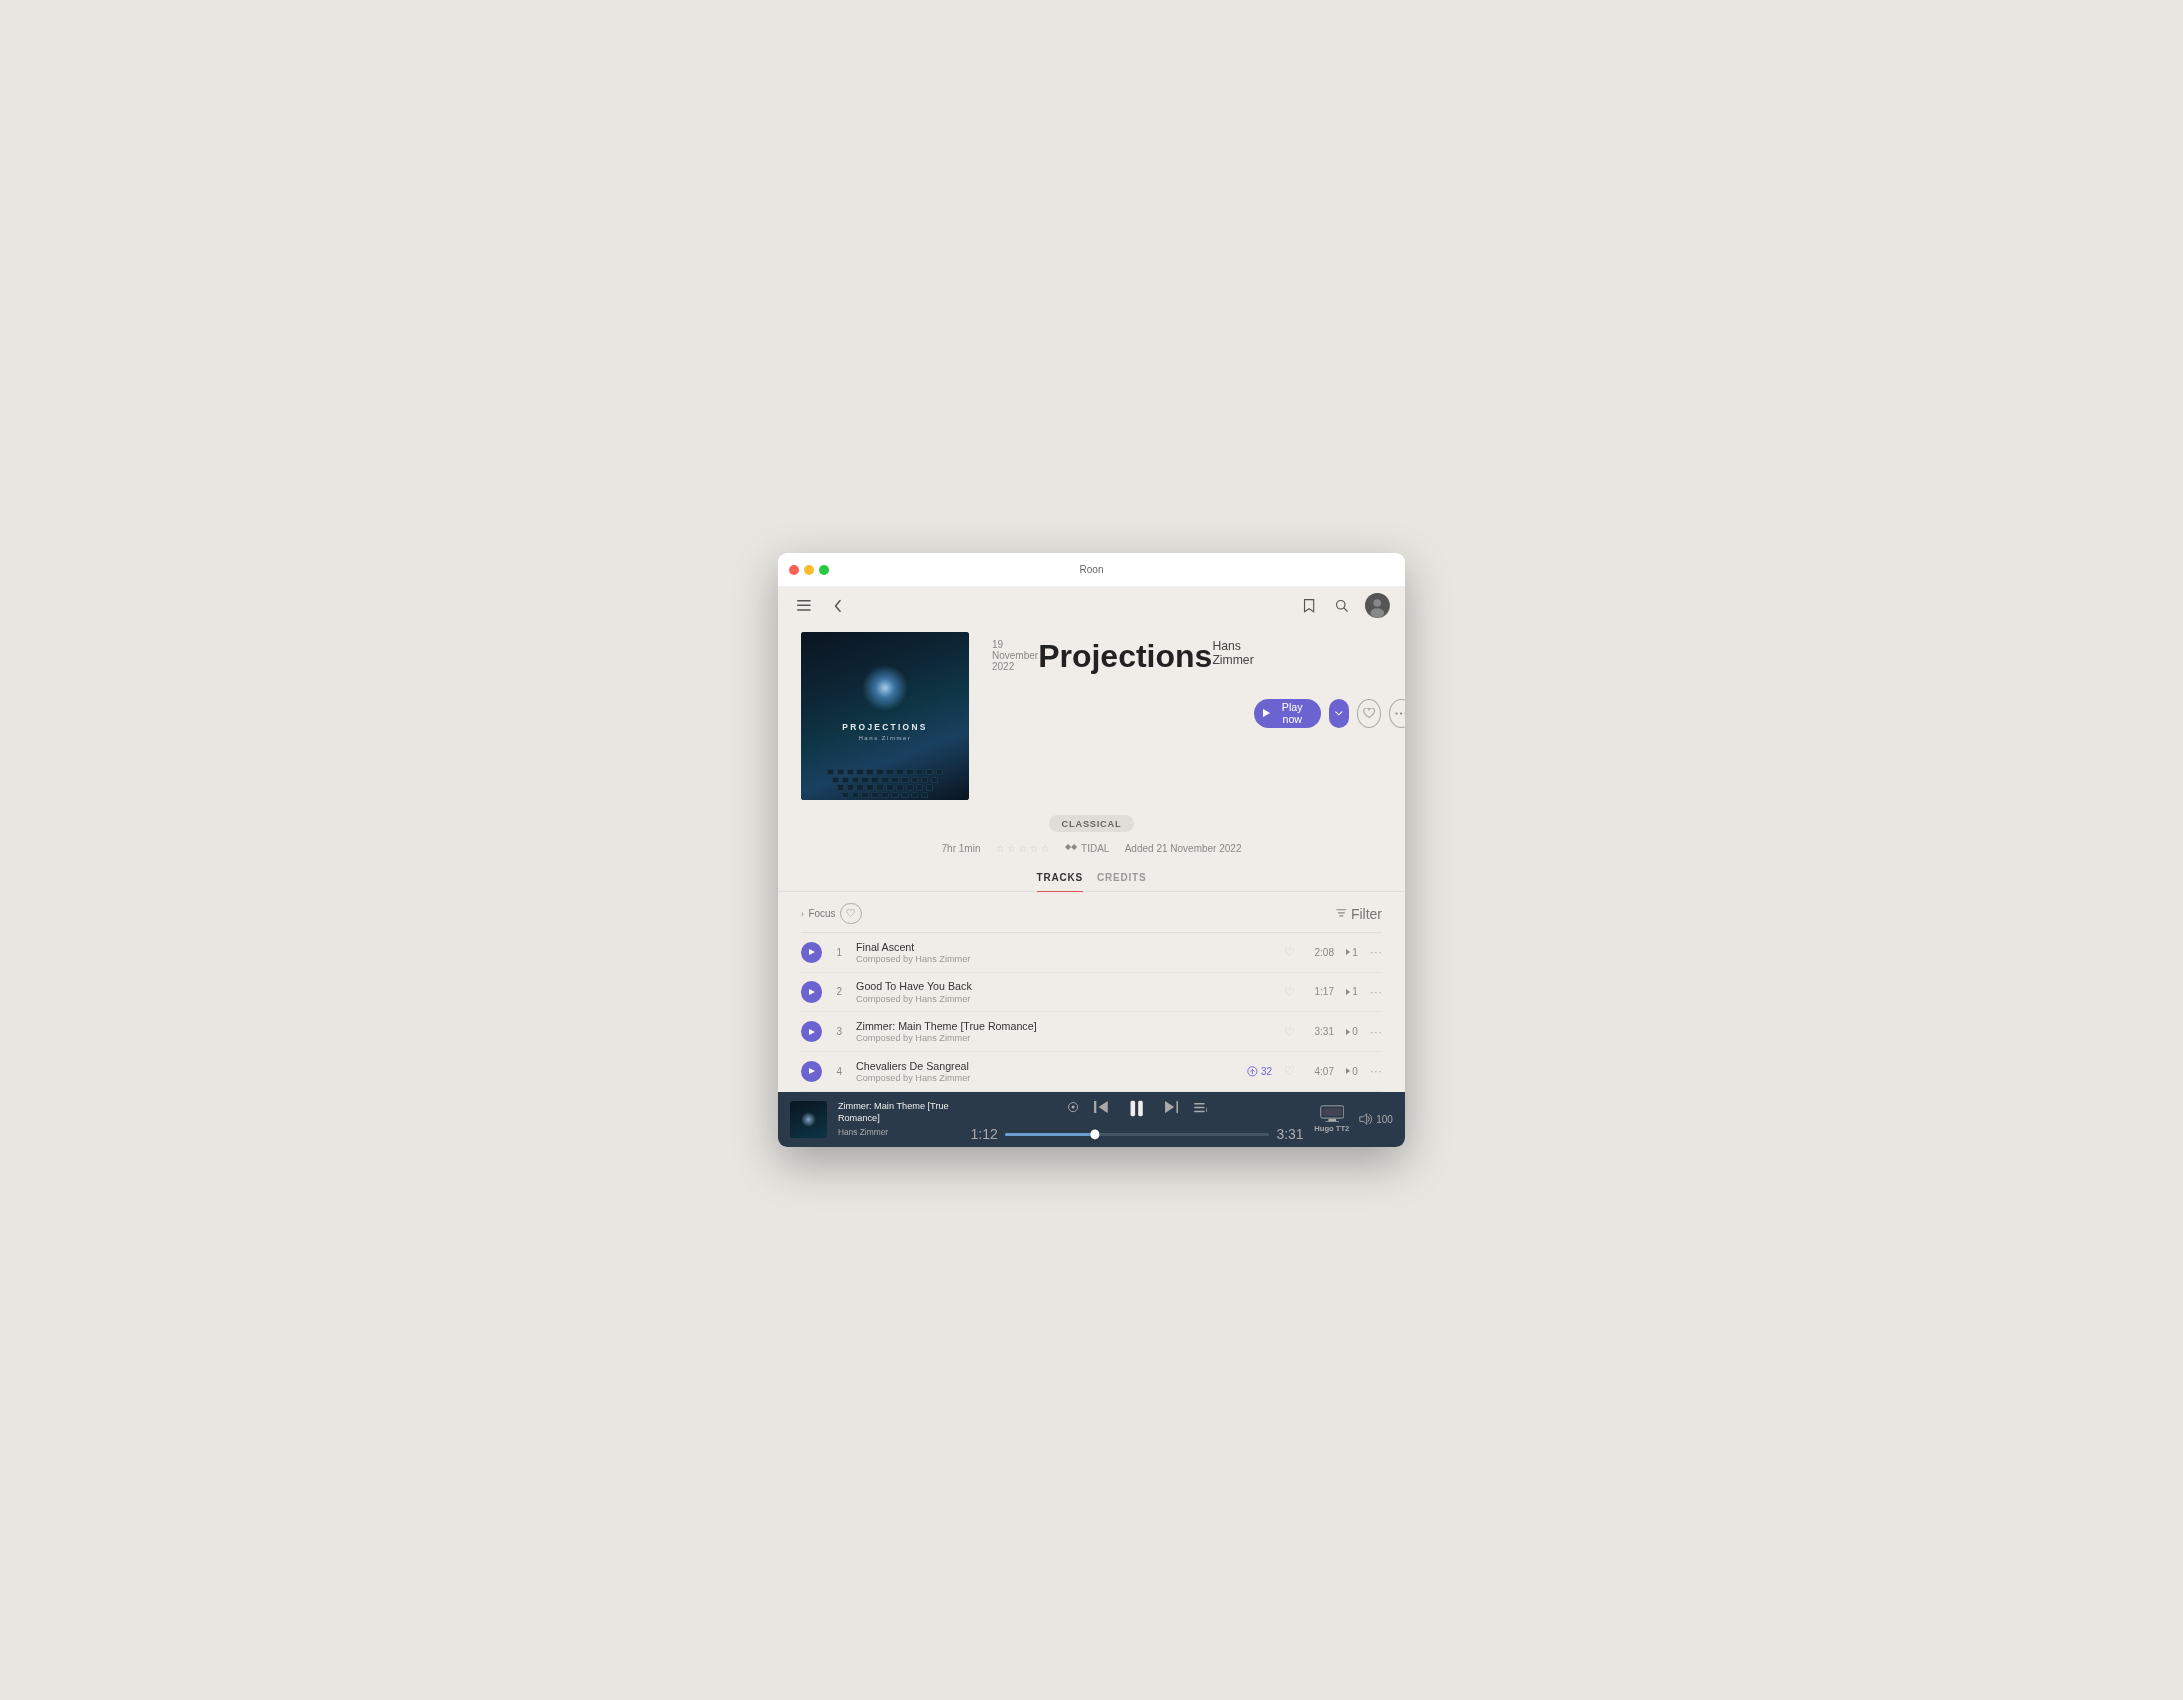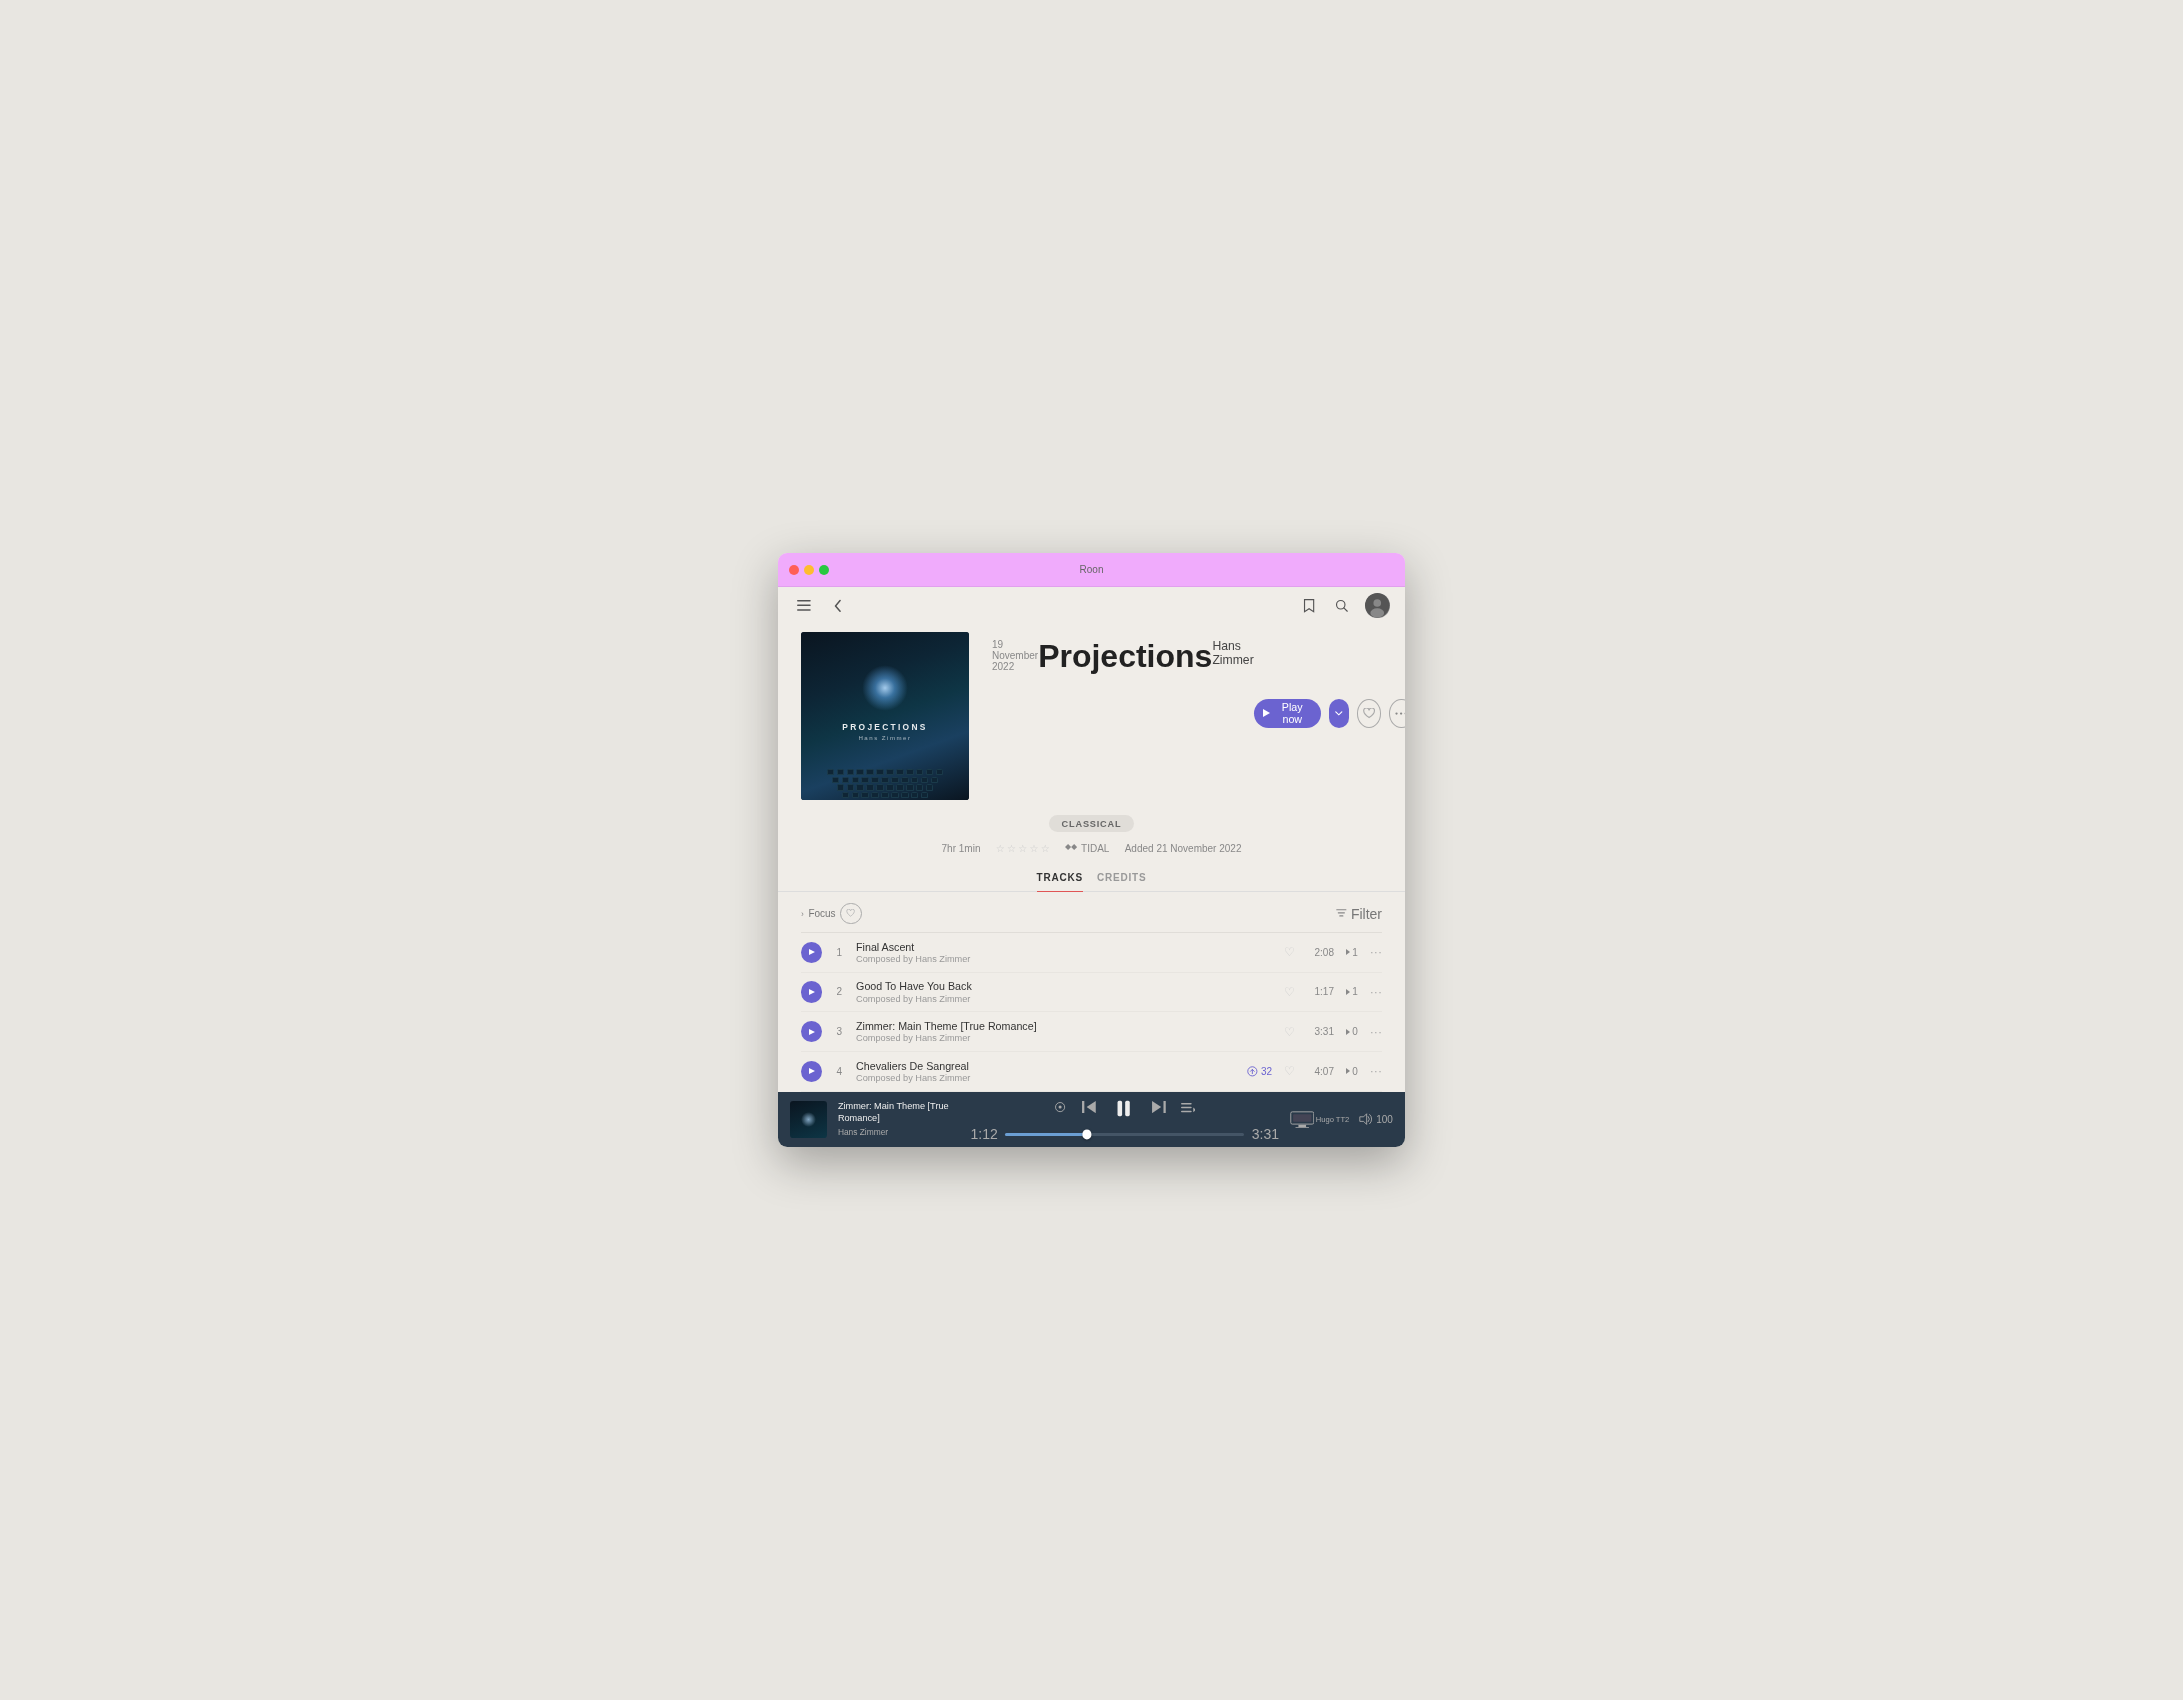--- a/index.html
+++ b/index.html
@@ -16,21 +16,21 @@
       background: #f0ede8;
       border-radius: 9.2px;
       width: 627px;
       min-height: 550px;
       box-shadow: 0 15.3px 46px rgba(0,0,0,0.3);
       overflow: hidden;
       display: flex;
       flex-direction: column;
     }
     .titlebar {
-      background: #f0abfc;
+      background: #ffffff;
       height: 34px;
       display: flex;
       align-items: center;
       justify-content: center;
       position: relative;
       border-bottom: 0.8px solid rgba(0,0,0,0.06);
       flex-shrink: 0;
     }
     .traffic-lights {
       position: absolute;
@@ -465,22 +465,24 @@
       box-shadow: 0 0.8px 2.3px rgba(0,0,0,0.4);
     }
     .player-right {
       display: flex;
       align-items: center;
       gap: 9.2px;
       flex-shrink: 0;
     }
     .player-device {
       display: flex;
+      flex-direction: column;
       align-items: center;
       gap: 1.5px;
+      font-weight: bold;
     }
     .player-device-name { font-size: 7.6px; color: #aaa; }
     .player-volume {
       display: flex;
       align-items: center;
       gap: 3.8px;
     }
     .volume-num { font-size: 10px; color: #aaa; }
   </style>
 </head>

